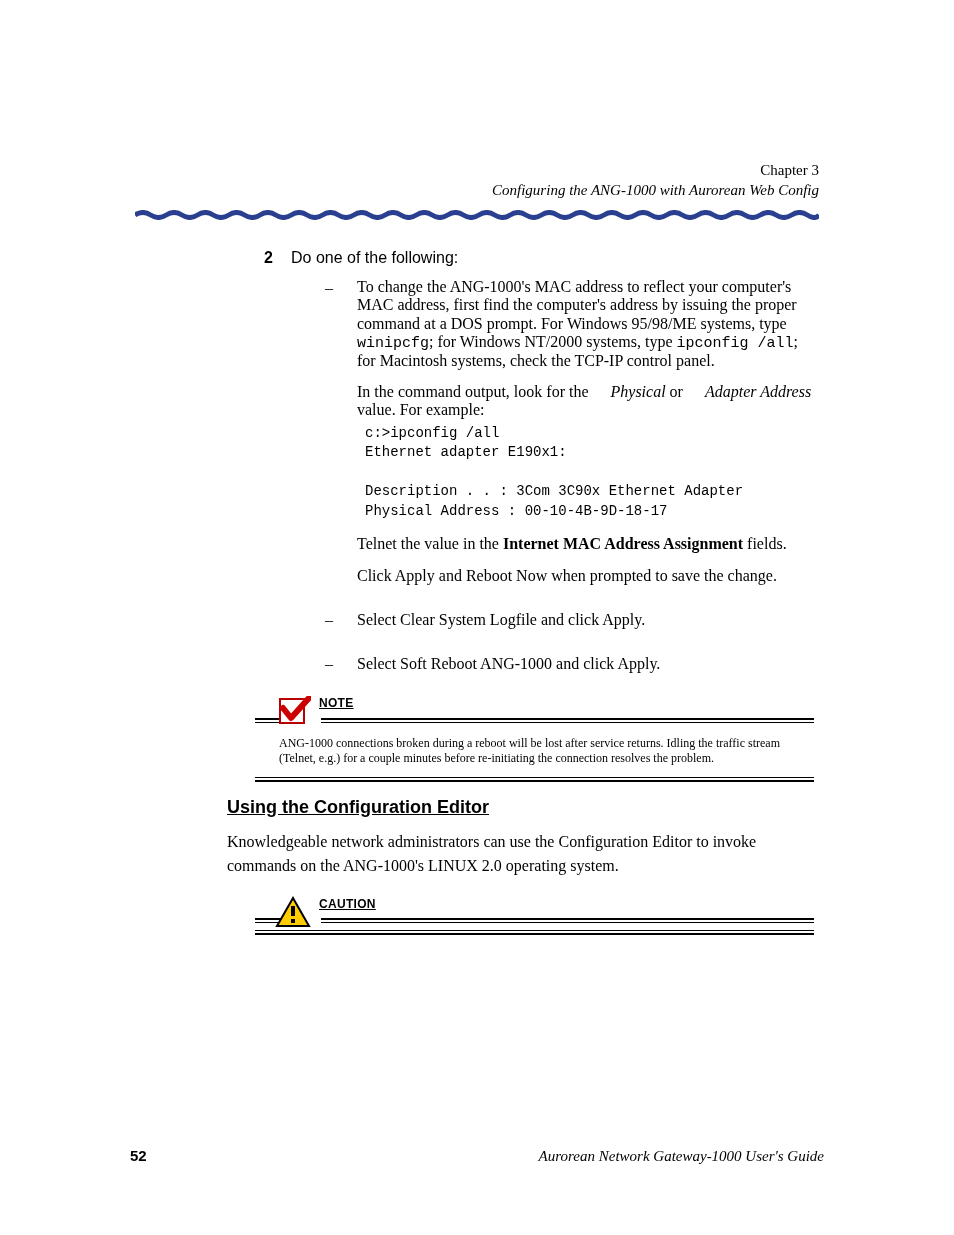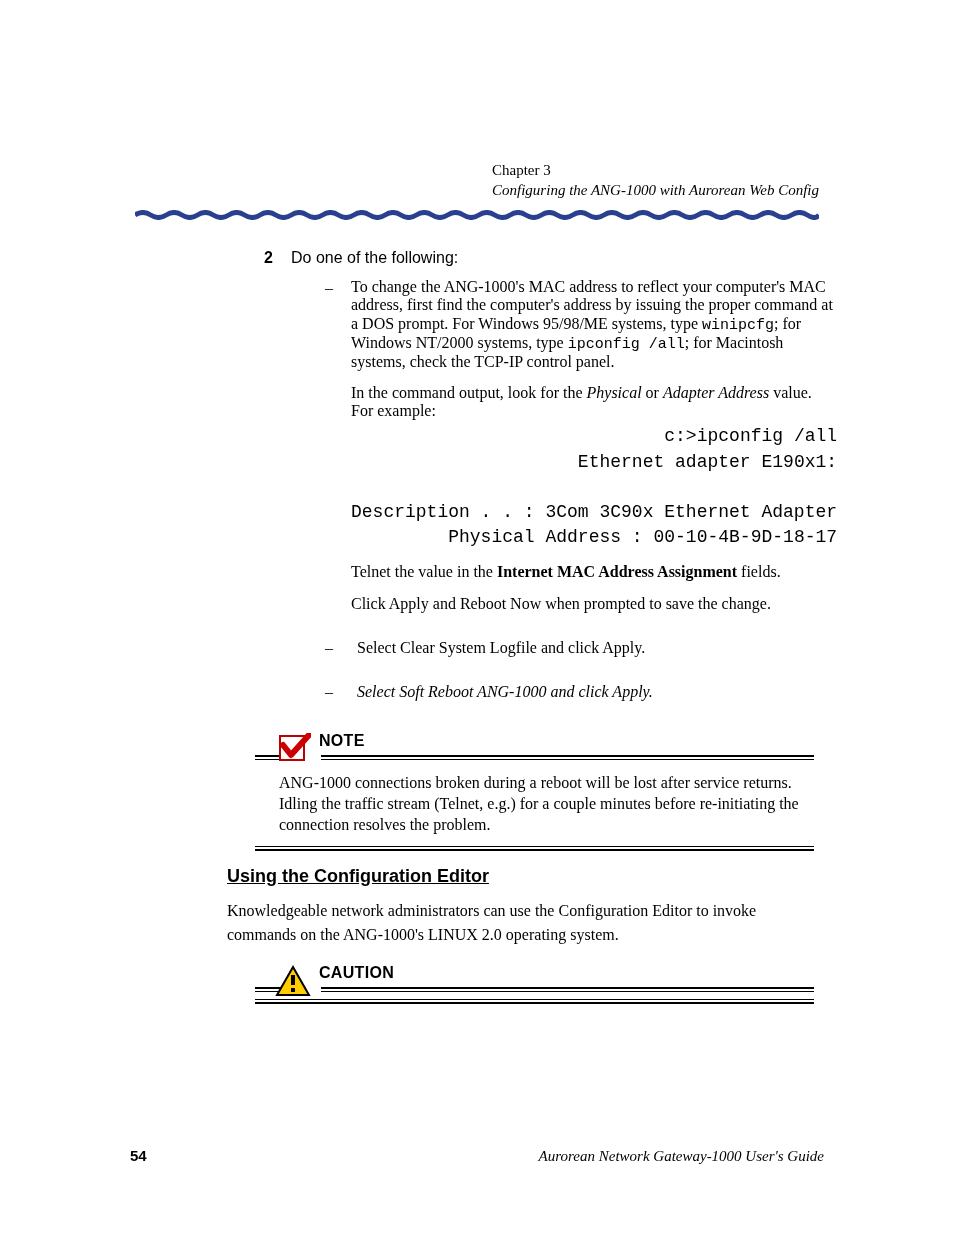--- a/index.html
+++ b/index.html
@@ -14,21 +14,21 @@
     width: 954px;
     height: 1235px;
     position: relative;
     box-sizing: border-box;
     padding: 160px 130px 0 130px;
   }
   .header {
     position: absolute;
     top: 160px;
     right: 135px;
-    text-align: left;
+    text-align: right;
     font-size: 15px;
     line-height: 1.35;
   }
   .header .chap { display:block; }
   .header .sub { display:block; font-style: italic; }
   .wave-rule {
     position: absolute;
     top: 210px;
     left: 135px;
     right: 135px;
@@ -64,46 +64,46 @@
     display: flex;
     gap: 18px;
     margin-bottom: 12px;
   }
   .sub-item .dash { width: 14px; text-align:left; font-weight: normal; }
   .sub-item .body { flex: 1; }
   .sub-item .body p { margin: 0 0 12px 0; }
   .mono { font-family: "Courier New", Courier, monospace; font-size: 15px; }
   .pre {
     font-family: "Courier New", Courier, monospace;
-    font-size: 18px;
+    font-size: 14px;
     white-space: pre;
-    margin: 4px 0 12px 0;
+    margin: 4px 0 12px 8px;
     line-height: 1.4;
-    text-align: right;
-  }
-  em.it { font-style: italic; }
+  }
+  em.it { font-style: italic; margin-left: 18px; }
   b.sb { font-weight: bold; }
 
   
   .admon {
     margin: 28px 0 18px 0;
   }
   .admon-head {
     display: flex;
     align-items: center;
     gap: 4px;
     position: relative;
     margin-bottom: 4px;
   }
   .admon-label {
     font-family: Arial, Helvetica, sans-serif;
     font-weight: 900;
-    font-size: 16px;
+    font-size: 12px;
     letter-spacing: 0.3px;
     padding-left: 4px;
+    text-decoration: underline;
   }
   .admon-top-lines {
     display: flex;
     align-items: center;
     width: 100%;
   }
   .admon-top-lines .lead {
     width: 36px;
     border-top: 2.5px solid #000;
     position: relative;
@@ -119,21 +119,21 @@
     border-top: 2.5px solid #000;
     position: relative;
   }
   .admon-top-lines .rest::after {
     content:"";
     position:absolute; left:0; right:0; bottom:-3px;
     border-top:1px solid #000;
   }
   .admon-body {
     padding: 6px 2px 10px 24px;
-    font-size: 16px;
+    font-size: 12px;
     line-height: 1.3;
   }
   .admon-bottom {
     border-top: 1px solid #000;
     position: relative;
   }
   .admon-bottom::after {
     content:"";
     position:absolute; left:0; right:0; top:2px;
     border-top:2.5px solid #000;
@@ -224,21 +224,21 @@
       <div class="sub-item">
         <div class="dash">–</div>
         <div class="body">
           <p>Select Clear System Logfile and click Apply.</p>
         </div>
       </div>
 
       <div class="sub-item" style="margin-bottom:4px;">
         <div class="dash">–</div>
         <div class="body">
-          <p style="margin-bottom:9px;font-style:italic;">Select Soft Reboot ANG-1000 and click Apply.</p>
+          <p style="margin-bottom:0;">Select Soft Reboot ANG-1000 and click Apply.</p>
         </div>
       </div>
 
     </div>
 
     <div class="admon" style="margin-top:20px;">
       <div class="admon-head">
         <div class="admon-top-lines" style="position:absolute; left:0; right:0; top:24px;">
           <div class="lead"></div>
           <div class="rest" style="margin-left:30px;"></div>
@@ -272,17 +272,17 @@
           </svg>
         </span>
         <span class="admon-label" style="position:relative; top:-6px;">CAUTION</span>
       </div>
       <div class="admon-bottom"></div>
     </div>
 
   </div>
 
   <div class="footer">
-    <span class="pg">54</span>
+    <span class="pg">52</span>
     <span class="title">Aurorean Network Gateway-1000 User's Guide</span>
   </div>
 
 </div>
 
 </body></html>

